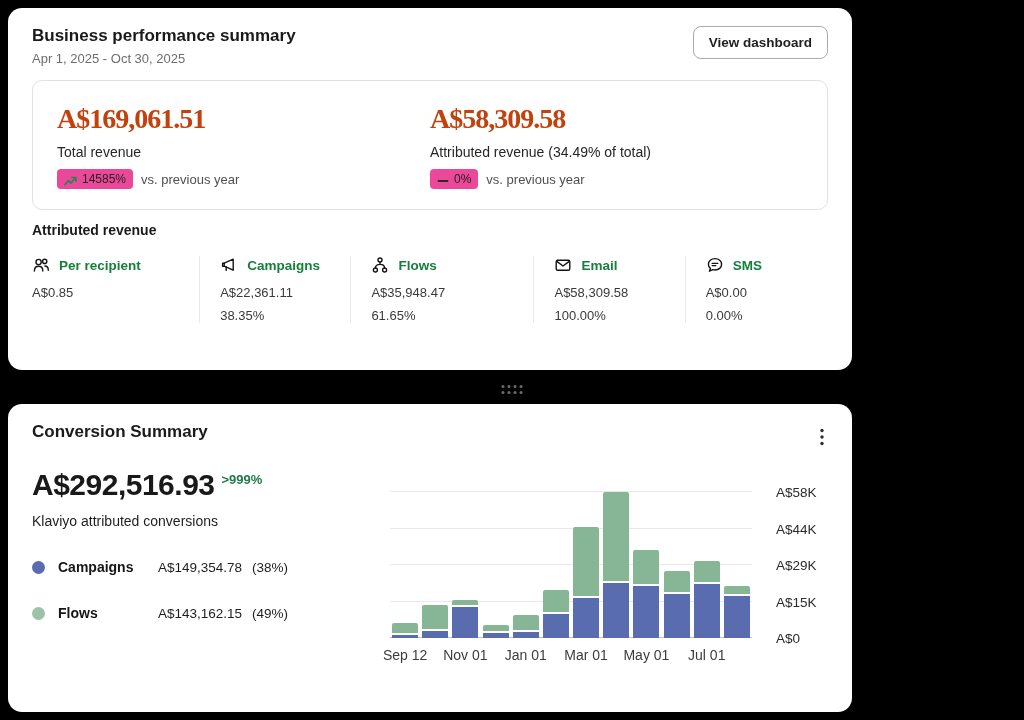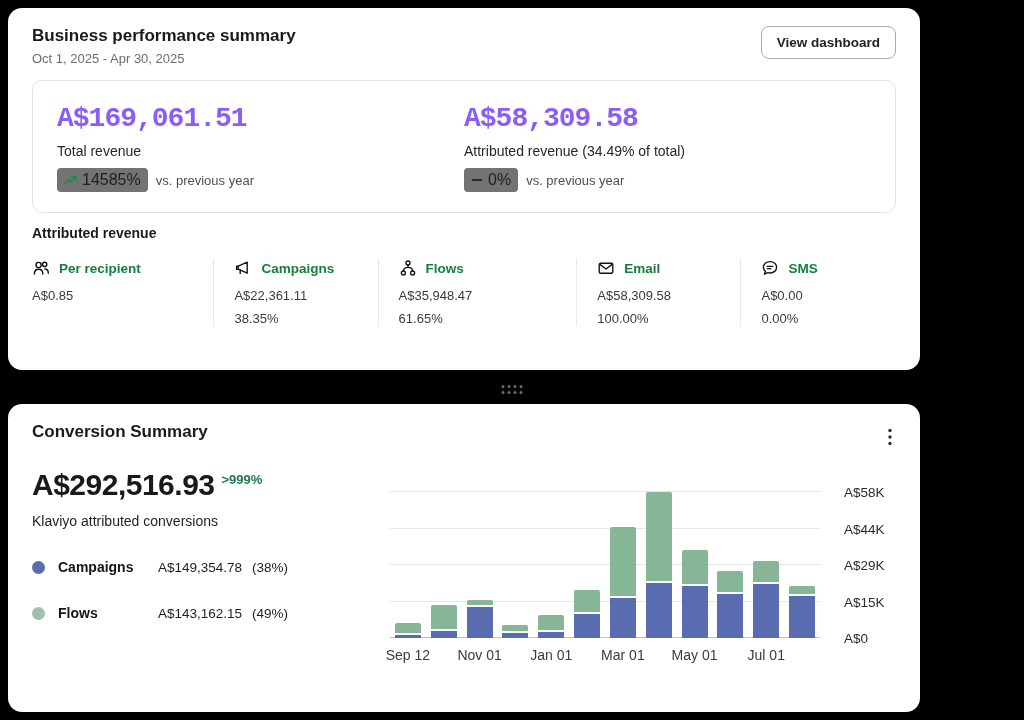--- a/index.html
+++ b/index.html
@@ -1,33 +1,33 @@
 <!DOCTYPE html>
 <html><head>
 <meta charset="utf-8">
 <style>
   * { margin:0; padding:0; box-sizing:border-box; }
   html,body { width:1024px; height:720px; background:#000; font-family:"Liberation Sans", sans-serif; overflow:hidden; }
-  .card { position:absolute; left:8px; width:912px; background:#fff; border-radius:14px; padding:18px 24px; }
+  .card { position:absolute; left:8px; width:844px; background:#fff; border-radius:14px; padding:18px 24px; }
   .card-top { top:8px; height:362px; }
   .card-bottom { top:404px; height:308px; }
 
   
   .hdr { display:flex; justify-content:space-between; align-items:flex-start; }
   .title { font-size:17px; font-weight:700; color:#1a1a1a; }
   .date { font-size:13px; color:#6d6d6d; margin-top:5px; }
   .btn { border:1px solid #ababab; border-radius:8px; background:#fff; padding:8px 15px; font-size:13.5px; font-weight:600; color:#1f1f1f; cursor:pointer; font-family:inherit; }
 
   
   .metrics-box { margin-top:14px; border:1px solid #e2e2e2; border-radius:10px; padding:22px 24px 20px; display:flex; }
   .metric { width:50%; }
-  .metric-value { font-family:Liberation Mono, monospace; font-size:28px; font-weight:700; color:#8b5cf6; letter-spacing:-1px; }
+  .metric-value { font-family:Liberation Serif, serif; font-size:28px; font-weight:700; color:#c2410c; letter-spacing:-1px; }
   .metric-label { font-size:14px; color:#262626; margin-top:9px; }
   .badge-row { display:flex; align-items:center; gap:8px; margin-top:9px; }
-  .pill { display:inline-flex; align-items:center; gap:5px; background:#737373; border-radius:4px; padding:3px 7px; font-size:16px; font-weight:500; color:#1f1f1f; }
+  .pill { display:inline-flex; align-items:flex-end; gap:5px; background:#ec4899; border-radius:4px; padding:3px 7px; font-size:12px; font-weight:500; color:#1f1f1f; }
   .vs { font-size:13px; color:#4f4f4f; }
 
   .attr-heading { margin-top:12px; font-size:14px; font-weight:700; color:#1a1a1a; }
 
   .stats-row { margin-top:18px; display:flex; }
   .stat { padding-right:14px; }
   .stat:nth-child(1){ width:21%; }
   .stat:nth-child(2){ width:19%; }
   .stat:nth-child(3){ width:23%; }
   .stat:nth-child(4){ width:19%; }
@@ -79,21 +79,21 @@
 
   svg.ic { display:block; }
 </style>
 </head>
 <body>
 
 <div class="card card-top">
   <div class="hdr">
     <div>
       <div class="title">Business performance summary</div>
-      <div class="date">Oct 1, 2025 - Apr 30, 2025</div>
+      <div class="date">Apr 1, 2025 - Oct 30, 2025</div>
     </div>
     <button class="btn">View dashboard</button>
   </div>
 
   <div class="metrics-box">
     <div class="metric">
       <div class="metric-value">A$169,061.51</div>
       <div class="metric-label">Total revenue</div>
       <div class="badge-row">
         <span class="pill">

